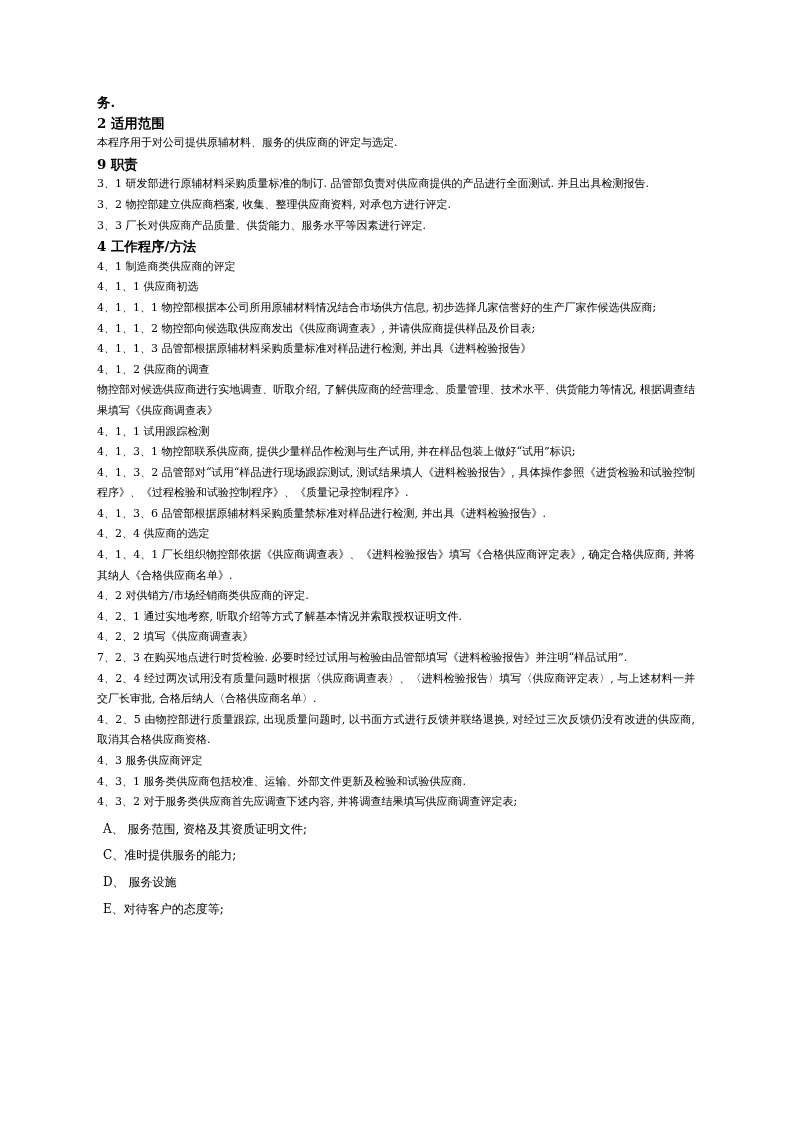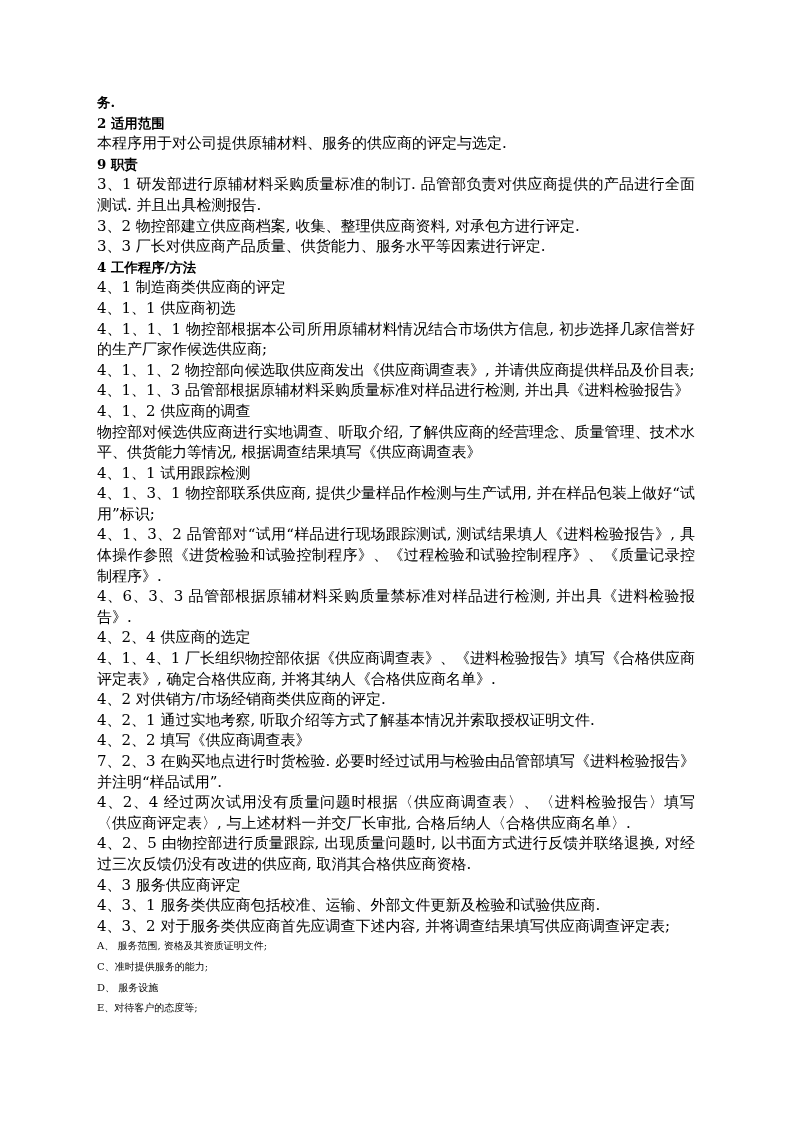--- a/index.html
+++ b/index.html
@@ -21,41 +21,41 @@
     background: #ffffff;
     box-sizing: border-box;
   }
   .content {
     position: absolute;
     left: 97px;
     top: 92px;
     width: 598px;
   }
   .line {
-    font-size: 15px;
+    font-size: 11px;
     line-height: 20.6px;
     text-align: justify;
     text-justify: inter-ideograph;
     letter-spacing: 0px;
     margin: 0;
     padding: 0;
     white-space: normal;
     word-break: break-all;
   }
   .heading {
     font-weight: bold;
     font-size: 13.4px;
     line-height: 20.6px;
     margin: 0;
     padding: 0;
   }
   .lettered {
-    font-size: 10px;
+    font-size: 12px;
     line-height: 20.6px;
-    margin: 0;
+    margin: 6px;
     padding: 0;
   }
 </style>
 </head>
 <body>
 
 <div class="page">
   <div class="content" id="doc-body">
       <p class="heading">务.</p>
       <p class="heading">2 适用范围</p>
@@ -68,21 +68,21 @@
       <p class="line">4、1 制造商类供应商的评定</p>
       <p class="line">4、1、1 供应商初选</p>
       <p class="line">4、1、1、1 物控部根据本公司所用原辅材料情况结合市场供方信息, 初步选择几家信誉好的生产厂家作候选供应商;</p>
       <p class="line">4、1、1、2 物控部向候选取供应商发出《供应商调查表》, 并请供应商提供样品及价目表;</p>
       <p class="line">4、1、1、3 品管部根据原辅材料采购质量标准对样品进行检测, 并出具《进料检验报告》</p>
       <p class="line">4、1、2 供应商的调查</p>
       <p class="line">物控部对候选供应商进行实地调查、听取介绍, 了解供应商的经营理念、质量管理、技术水平、供货能力等情况, 根据调查结果填写《供应商调查表》</p>
       <p class="line">4、1、1 试用跟踪检测</p>
       <p class="line">4、1、3、1 物控部联系供应商, 提供少量样品作检测与生产试用, 并在样品包装上做好“试用”标识;</p>
       <p class="line">4、1、3、2 品管部对“试用“样品进行现场跟踪测试, 测试结果填人《进料检验报告》, 具体操作参照《进货检验和试验控制程序》、《过程检验和试验控制程序》、《质量记录控制程序》.</p>
-      <p class="line">4、6、3、3 品管部根据原辅材料采购质量禁标准对样品进行检测, 并出具《进料检验报告》.</p>
+      <p class="line">4、1、3、6 品管部根据原辅材料采购质量禁标准对样品进行检测, 并出具《进料检验报告》.</p>
       <p class="line">4、2、4 供应商的选定</p>
       <p class="line">4、1、4、1 厂长组织物控部依据《供应商调查表》、《进料检验报告》填写《合格供应商评定表》, 确定合格供应商, 并将其纳人《合格供应商名单》.</p>
       <p class="line">4、2 对供销方/市场经销商类供应商的评定.</p>
       <p class="line">4、2、1 通过实地考察, 听取介绍等方式了解基本情况并索取授权证明文件.</p>
       <p class="line">4、2、2 填写《供应商调查表》</p>
       <p class="line">7、2、3 在购买地点进行时货检验. 必要时经过试用与检验由品管部填写《进料检验报告》并注明“样品试用”.</p>
       <p class="line">4、2、4 经过两次试用没有质量问题时根据〈供应商调查表〉、〈进料检验报告〉填写〈供应商评定表〉, 与上述材料一并交厂长审批, 合格后纳人〈合格供应商名单〉.</p>
       <p class="line">4、2、5 由物控部进行质量跟踪, 出现质量问题时, 以书面方式进行反馈并联络退换, 对经过三次反馈仍没有改进的供应商, 取消其合格供应商资格.</p>
       <p class="line">4、3 服务供应商评定</p>
       <p class="line">4、3、1 服务类供应商包括校准、运输、外部文件更新及检验和试验供应商.</p>

